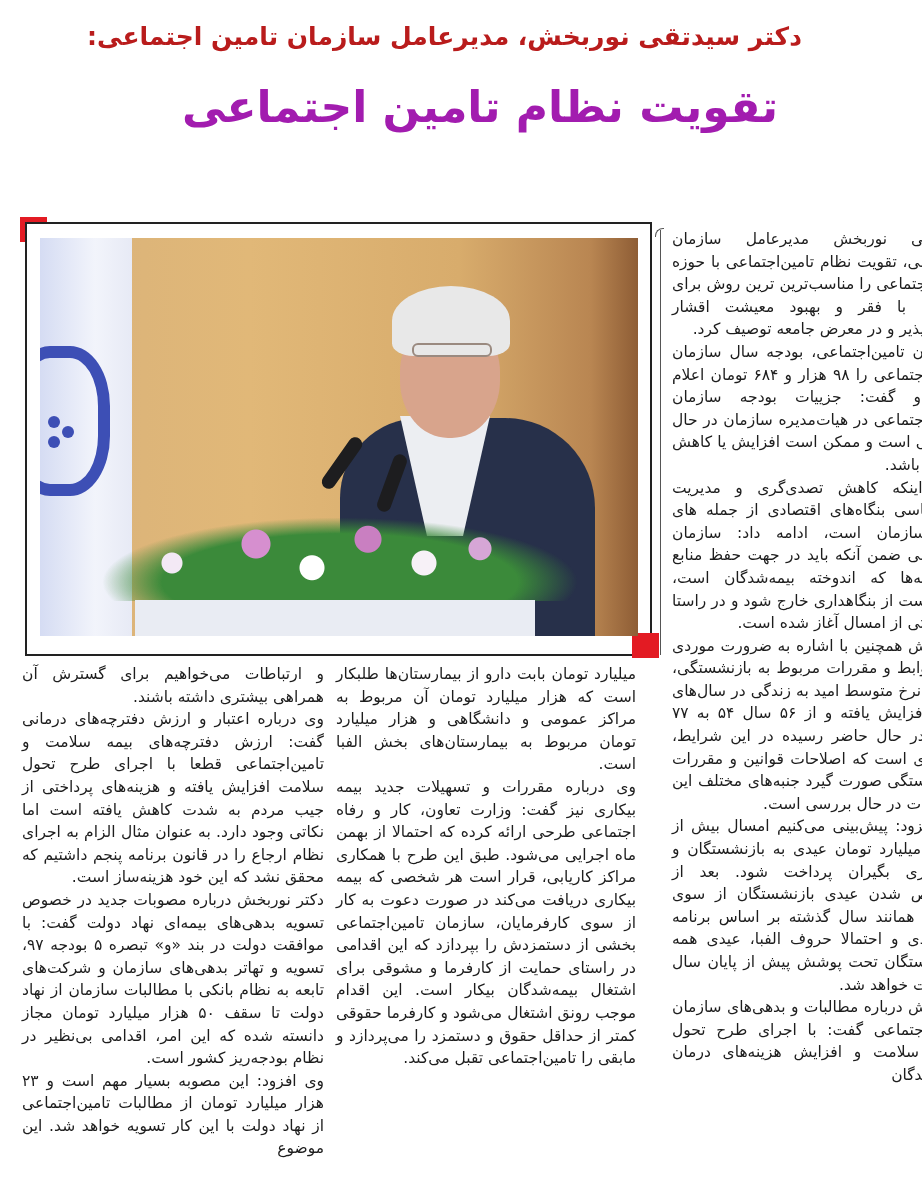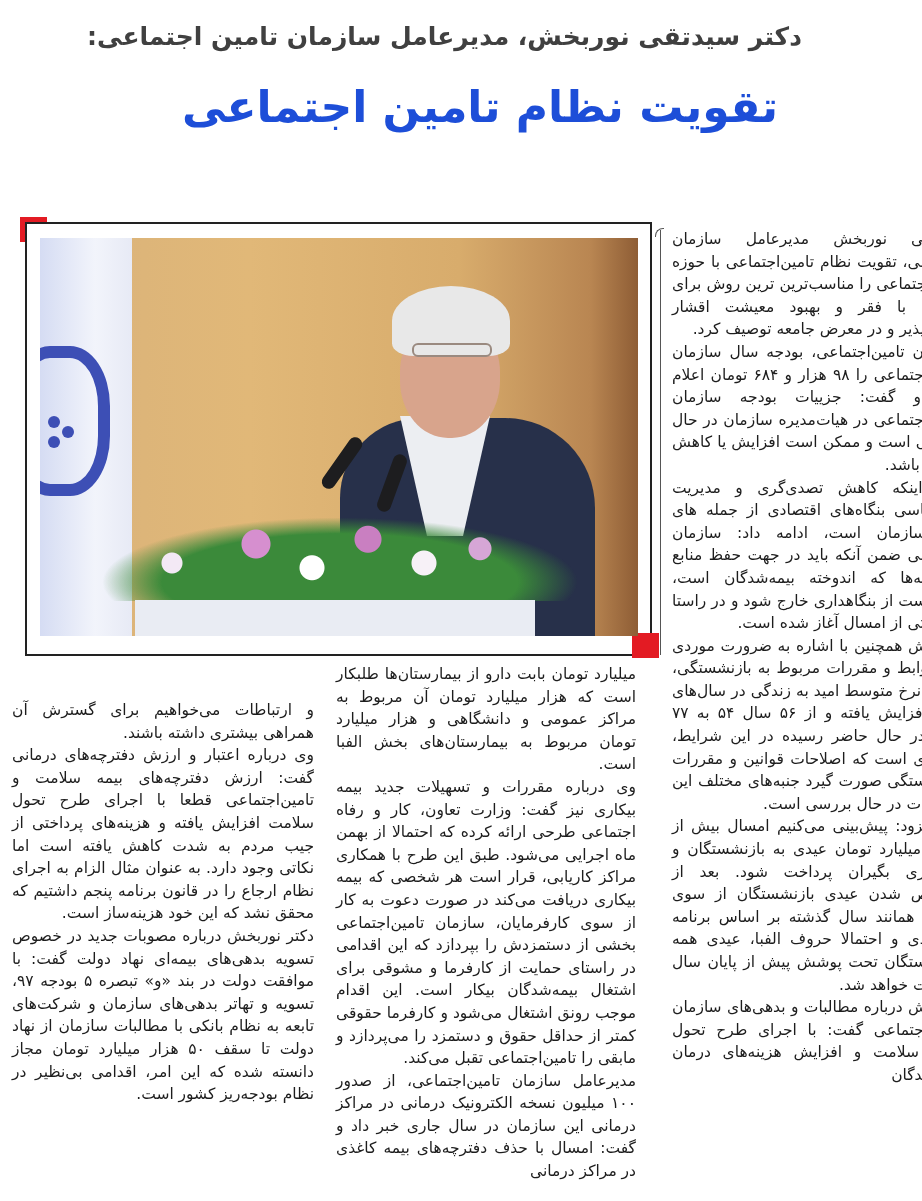--- a/index.html
+++ b/index.html
@@ -1,22 +1,22 @@
 <!DOCTYPE html>
 <html><head>
 <meta charset="utf-8">
 <style>
   html, body { margin:0; padding:0; background:#ffffff; }
   body { width:922px; height:1201px; position:relative; overflow:hidden;
          font-family:"DejaVu Sans", sans-serif; color:#1a1a1a; direction:rtl; }
 
   .kicker { position:absolute; top:22px; right:120px; width:700px; text-align:right;
-            font-size:25px; font-weight:bold; color:#404040; letter-spacing:-0.5px; white-space:nowrap; }
+            font-size:25px; font-weight:bold; color:#b91c1c; letter-spacing:-0.5px; white-space:nowrap; }
   .headline { position:absolute; top:78px; left:150px; width:660px; text-align:center;
-              font-size:44px; font-weight:bold; color:#1d4ed8; line-height:58px; letter-spacing:-1px; }
+              font-size:44px; font-weight:bold; color:#a21caf; line-height:58px; letter-spacing:-1px; }
   .headline div { white-space:nowrap; }
 
   
   .frame { position:absolute; left:25px; top:222px; width:627px; height:434px;
            border:2px solid #222; background:#fff; box-sizing:border-box; }
   .red-corner { position:absolute; background:#e31b23; }
   .rc-tl { left:20px; top:217px; width:27px; height:25px; }
   .rc-br { left:632px; top:633px; width:27px; height:25px; }
   .photo { position:absolute; left:40px; top:238px; width:598px; height:398px; overflow:hidden;
            background:linear-gradient(90deg,#d9b27a 0%,#e1b878 35%,#d8ac6c 70%,#b98652 92%,#8e5d35 100%); }
@@ -50,21 +50,21 @@
                         radial-gradient(ellipse at 50% 80%,#3b8a3a 0 45%,transparent 60%);
              border-radius:50% 50% 10% 10%; }
   .podium { position:absolute; left:95px; top:362px; width:400px; height:40px; background:#e9ecf3; }
 
   
   .col { position:absolute; font-size:15.5px; line-height:22.6px; text-align:justify;
          text-align-last:right; color:#1d1d1d; }
   .col p { margin:0; }
   .col-right { left:672px; top:228px; width:290px; }
   .col-mid { left:336px; top:663px; width:300px; }
-  .col-left { left:12px; top:663px; width:302px;margin-top:36px; }
+  .col-left { left:22px; top:663px; width:302px; }
 
   .vrule { position:absolute; background:#555; width:1px; }
   .vr1 { left:660px; top:230px; height:425px; }
   .hrule-top { position:absolute; left:655px; top:228px; width:8px; height:8px;
                border-top:1px solid #555; border-left:1px solid #555; border-radius:8px 0 0 0; }
 </style>
 </head>
 <body>
 
 <div class="kicker">دکتر سیدتقی نوربخش، مدیرعامل سازمان تامین اجتماعی:</div>
@@ -102,20 +102,20 @@
   <p>سازمان تامین‌اجتماعی، بودجه سال سازمان تامین‌اجتماعی را ۹۸ هزار و ۶۸۴ تومان اعلام کرد و گفت: جزییات بودجه سازمان تامین‌اجتماعی در هیات‌مدیره سازمان در حال بررسی است و ممکن است افزایش یا کاهش داشته باشد.</p>
   <p>بیان اینکه کاهش تصدی‌گری و مدیریت کارشناسی بنگاه‌های اقتصادی از جمله های این سازمان است، ادامه داد: سازمان اجتماعی ضمن آنکه باید در جهت حفظ منابع حق‌بیمه‌ها که اندوخته بیمه‌شدگان است، می‌بایست از بنگاهداری خارج شود و در راستا اقداماتی از امسال آغاز شده است.</p>
   <p>نوربخش همچنین با اشاره به ضرورت موردی در ضوابط و مقررات مربوط به بازنشستگی، گفت: نرخ متوسط امید به زندگی در سال‌های اخیر افزایش یافته و از ۵۶ سال ۵۴ به ۷۷ سال در حال حاضر رسیده در این شرایط، ضروری است که اصلاحات قوانین و مقررات بازنشستگی صورت گیرد جنبه‌های مختلف این اصلاحات در حال بررسی است.</p>
   <p>وی افزود: پیش‌بینی می‌کنیم امسال بیش از ۱۰۰۰ میلیارد تومان عیدی به بازنشستگان و مستمری بگیران پرداخت شود. بعد از مشخص شدن عیدی بازنشستگان از سوی دولت، همانند سال گذشته بر اساس برنامه زمانبندی و احتمالا حروف الفبا، عیدی همه بازنشستگان تحت پوشش پیش از پایان سال پرداخت خواهد شد.</p>
   <p>نوربخش درباره مطالبات و بدهی‌های سازمان تامین‌اجتماعی گفت: با اجرای طرح تحول نظام سلامت و افزایش هزینه‌های درمان بیمه‌شدگان</p>
 </div>
 
 <div class="col col-mid">
   <p>میلیارد تومان بابت دارو از بیمارستان‌ها طلبکار است که هزار میلیارد تومان آن مربوط به مراکز عمومی و دانشگاهی و هزار میلیارد تومان مربوط به بیمارستان‌های بخش الفبا است.</p>
   <p>وی درباره مقررات و تسهیلات جدید بیمه بیکاری نیز گفت: وزارت تعاون، کار و رفاه اجتماعی طرحی ارائه کرده که احتمالا از بهمن ماه اجرایی می‌شود. طبق این طرح با همکاری مراکز کاریابی، قرار است هر شخصی که بیمه بیکاری دریافت می‌کند در صورت دعوت به کار از سوی کارفرمایان، سازمان تامین‌اجتماعی بخشی از دستمزدش را بپردازد که این اقدامی در راستای حمایت از کارفرما و مشوقی برای اشتغال بیمه‌شدگان بیکار است. این اقدام موجب رونق اشتغال می‌شود و کارفرما حقوقی کمتر از حداقل حقوق و دستمزد را می‌پردازد و مابقی را تامین‌اجتماعی تقبل می‌کند.</p>
-  <p>مدیرعامل سازمان تامین‌اجتماعی، از صدور ۱۰۰ میلیون نسخه الکترونیک درمانی در مراکز درمانی این سازمان در سال جاری خبر داد و گفت: امسال با حذف دفترچه‌های بیمه کاغذی در مراکز درمانی</p>
 </div>
 
 <div class="col col-left">
   <p>و ارتباطات می‌خواهیم برای گسترش آن همراهی بیشتری داشته باشند.</p>
   <p>وی درباره اعتبار و ارزش دفترچه‌های درمانی گفت: ارزش دفترچه‌های بیمه سلامت و تامین‌اجتماعی قطعا با اجرای طرح تحول سلامت افزایش یافته و هزینه‌های پرداختی از جیب مردم به شدت کاهش یافته است اما نکاتی وجود دارد. به عنوان مثال الزام به اجرای نظام ارجاع را در قانون برنامه پنجم داشتیم که محقق نشد که این خود هزینه‌ساز است.</p>
   <p>دکتر نوربخش درباره مصوبات جدید در خصوص تسویه بدهی‌های بیمه‌ای نهاد دولت گفت: با موافقت دولت در بند «و» تبصره ۵ بودجه ۹۷، تسویه و تهاتر بدهی‌های سازمان و شرکت‌های تابعه به نظام بانکی با مطالبات سازمان از نهاد دولت تا سقف ۵۰ هزار میلیارد تومان مجاز دانسته شده که این امر، اقدامی بی‌نظیر در نظام بودجه‌ریز کشور است.</p>
+  <p>وی افزود: این مصوبه بسیار مهم است و ۲۳ هزار میلیارد تومان از مطالبات تامین‌اجتماعی از نهاد دولت با این کار تسویه خواهد شد. این موضوع</p>
 </div>
 
 </body></html>

